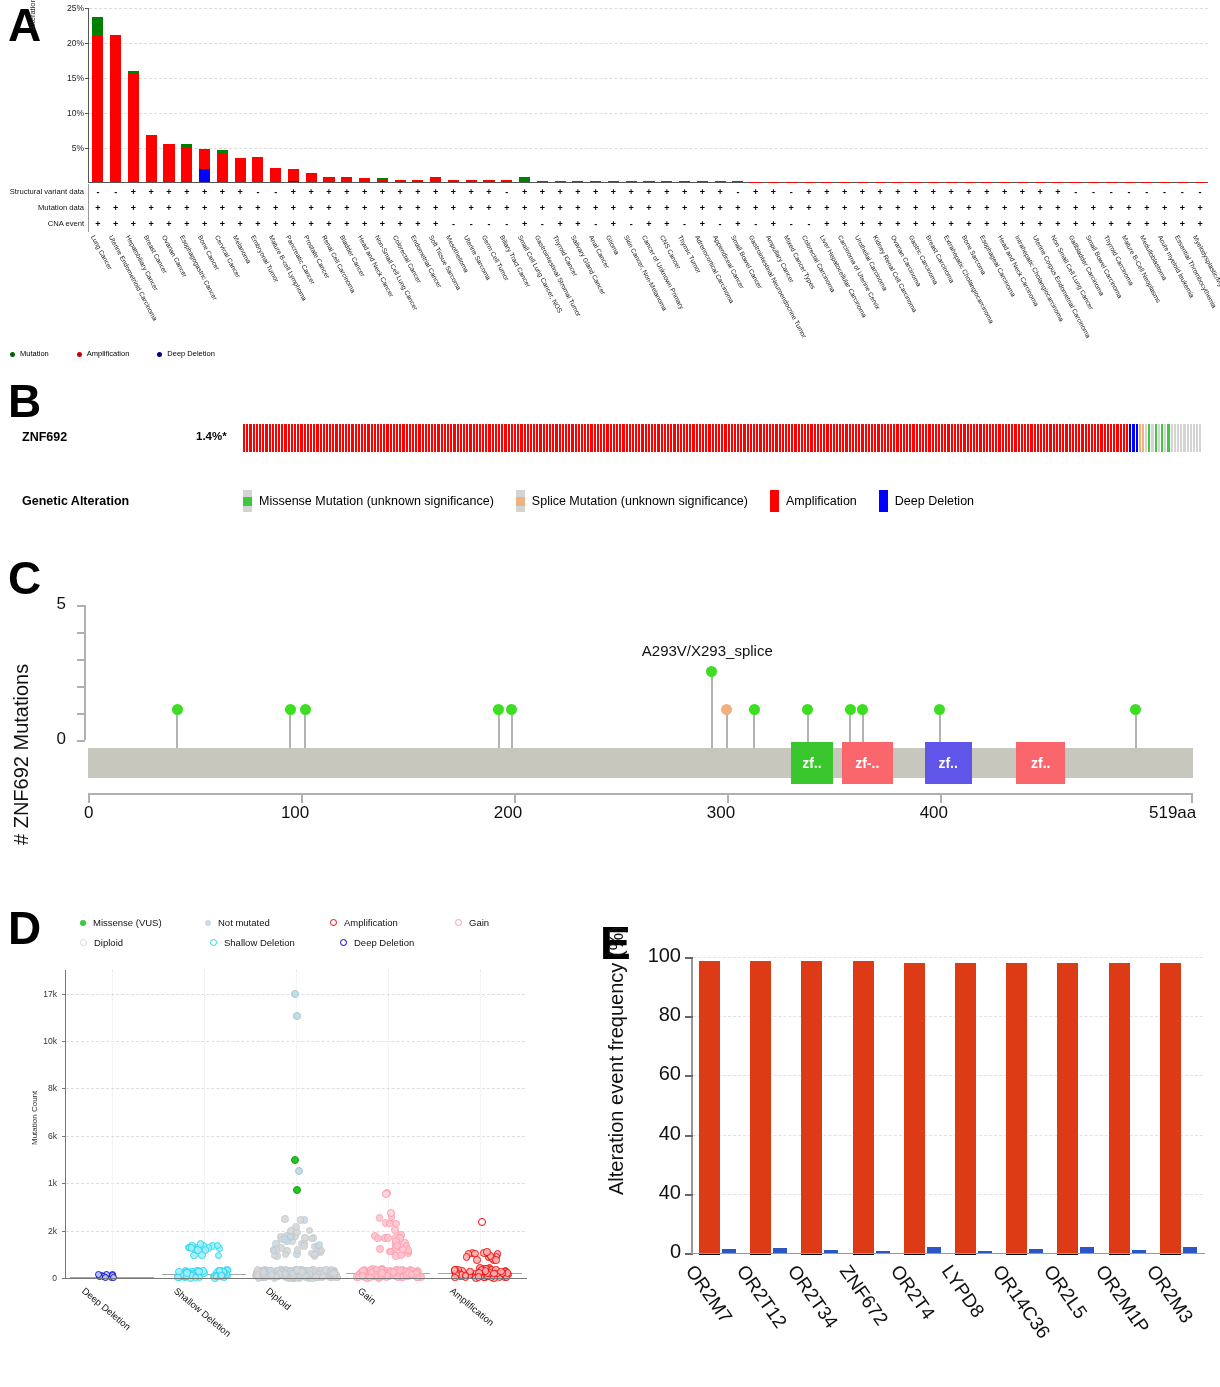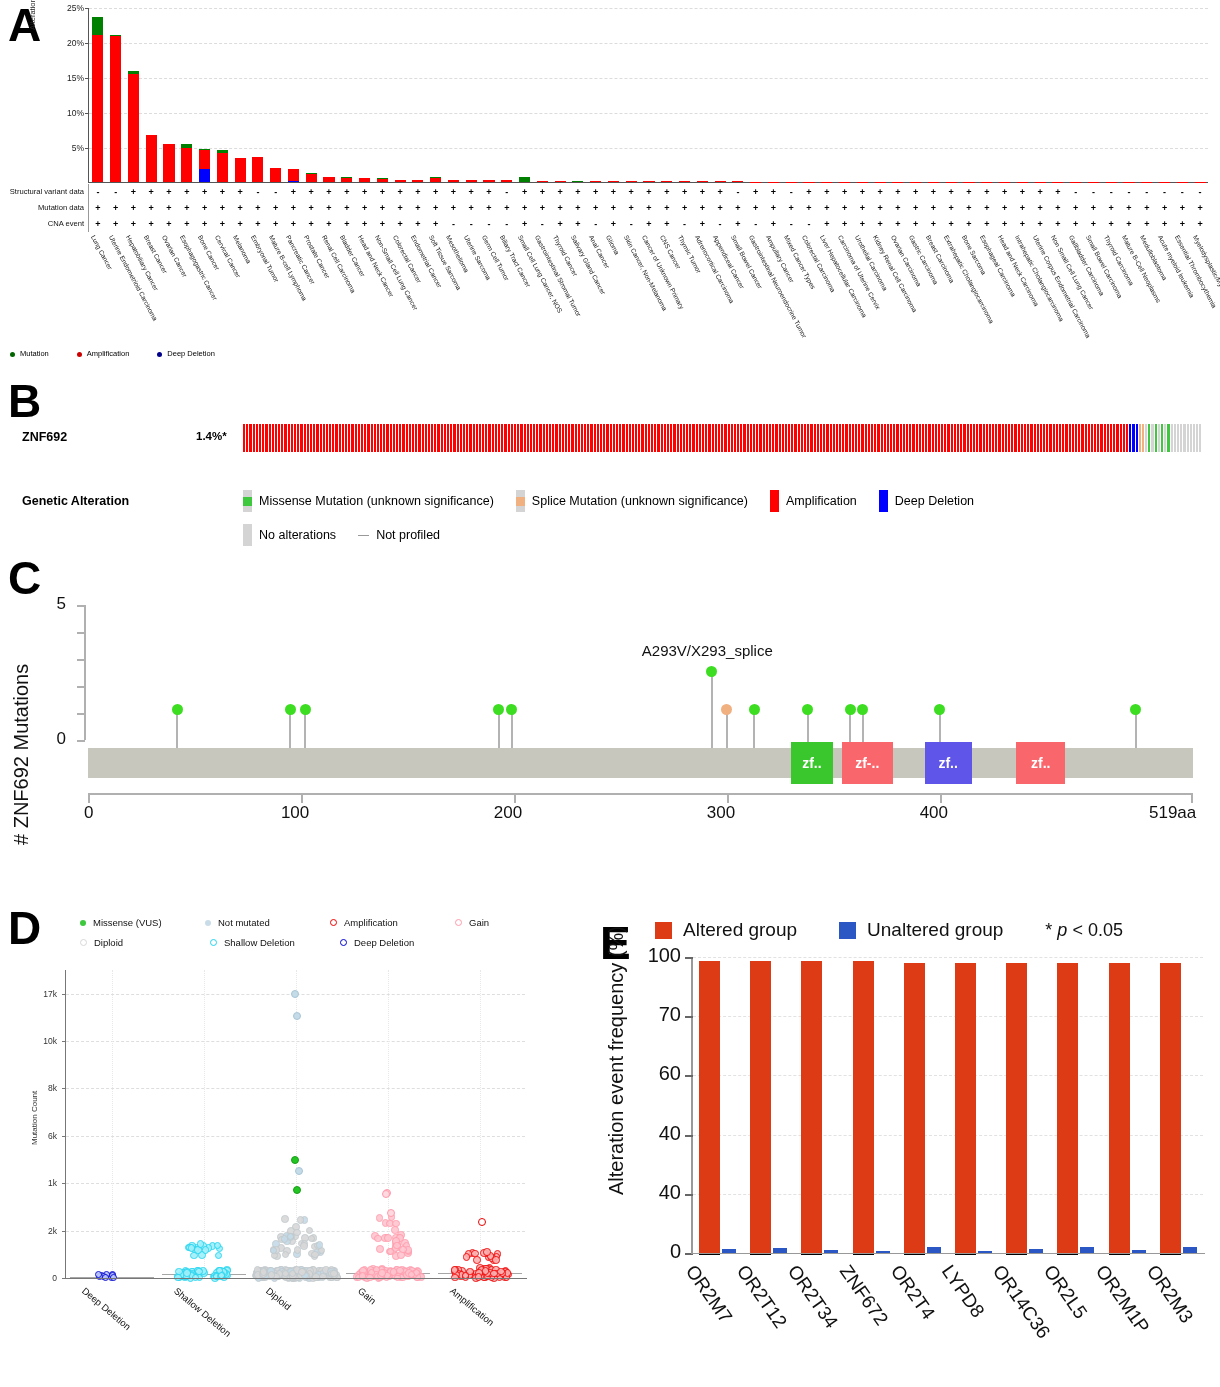--- a/index.html
+++ b/index.html
@@ -1022,30 +1022,20 @@
           </div>
           <span class="B-legtext">Splice Mutation (unknown significance)</span>
         </div>
         <div class="B-legitem">
           <div class="B-swatch" style="background: rgb(255, 0, 0);"></div>
           <span class="B-legtext">Amplification</span>
         </div>
         <div class="B-legitem">
           <div class="B-swatch" style="background: rgb(0, 0, 255);"></div>
           <span class="B-legtext">Deep Deletion</span>
-        </div>
-      </div>
-      <div class="B-legrow">
-        <div class="B-legitem">
-          <div class="B-swatch" style="background: rgb(212, 212, 212);"></div>
-          <span class="B-legtext">No alterations</span>
-        </div>
-        <div class="B-legitem">
-          <span class="B-dash"></span>
-          <span class="B-legtext">Not profiled</span>
         </div>
       </div>
     </div>
 </div>
 
 <div id="panelC">
   <div class="panel-letter" id="C-letter">C</div>
   <div id="C-ylabel"># ZNF692 Mutations</div>
   <div id="C-axisY">
       <div class="C-ytickm" style="top: 135px;"></div>
@@ -1749,39 +1739,28 @@
 <div class="D-cat" style="left: 87px;">Deep Deletion</div>
     <div class="D-cat" style="left: 179px;">Shallow Deletion</div>
     <div class="D-cat" style="left: 271px;">Diploid</div>
     <div class="D-cat" style="left: 363px;">Gain</div>
     <div class="D-cat" style="left: 455px;">Amplification</div>
     <div class="D-axisX"></div>
   </div>
 
 <div id="panelE">
   <div class="panel-letter" id="E-letter">E</div>
-  <div id="E-legend">
-      <div class="E-legitem">
-        <div class="E-sw" style="background: rgb(221, 59, 22);"></div>
-        <span class="E-legtext">Altered group</span>
-      </div>
-      <div class="E-legitem">
-        <div class="E-sw" style="background: rgb(42, 87, 196);"></div>
-        <span class="E-legtext">Unaltered group</span>
-      </div>
-      <div id="E-pval"><span>* </span><i>p</i><span> &lt; 0.05</span></div>
-    </div>
   <div id="E-ylabel">Alteration event frequency (%)</div>
   <div id="E-plot">
       <div class="E-grid" style="top: 0px;"></div>
       <div class="E-ytm" style="top: 0px;"></div>
       <div class="E-ytxt" style="top: 0px;">100</div>
       <div class="E-grid" style="top: 59.2px;"></div>
       <div class="E-ytm" style="top: 59.2px;"></div>
-      <div class="E-ytxt" style="top: 59.2px;">70</div>
+      <div class="E-ytxt" style="top: 59.2px;">80</div>
       <div class="E-grid" style="top: 118.4px;"></div>
       <div class="E-ytm" style="top: 118.4px;"></div>
       <div class="E-ytxt" style="top: 118.4px;">60</div>
       <div class="E-grid" style="top: 177.6px;"></div>
       <div class="E-ytm" style="top: 177.6px;"></div>
       <div class="E-ytxt" style="top: 177.6px;">40</div>
       <div class="E-grid" style="top: 236.8px;"></div>
       <div class="E-ytm" style="top: 236.8px;"></div>
       <div class="E-ytxt" style="top: 236.8px;">40</div>
       <div class="E-grid" style="top: 296px;"></div>

